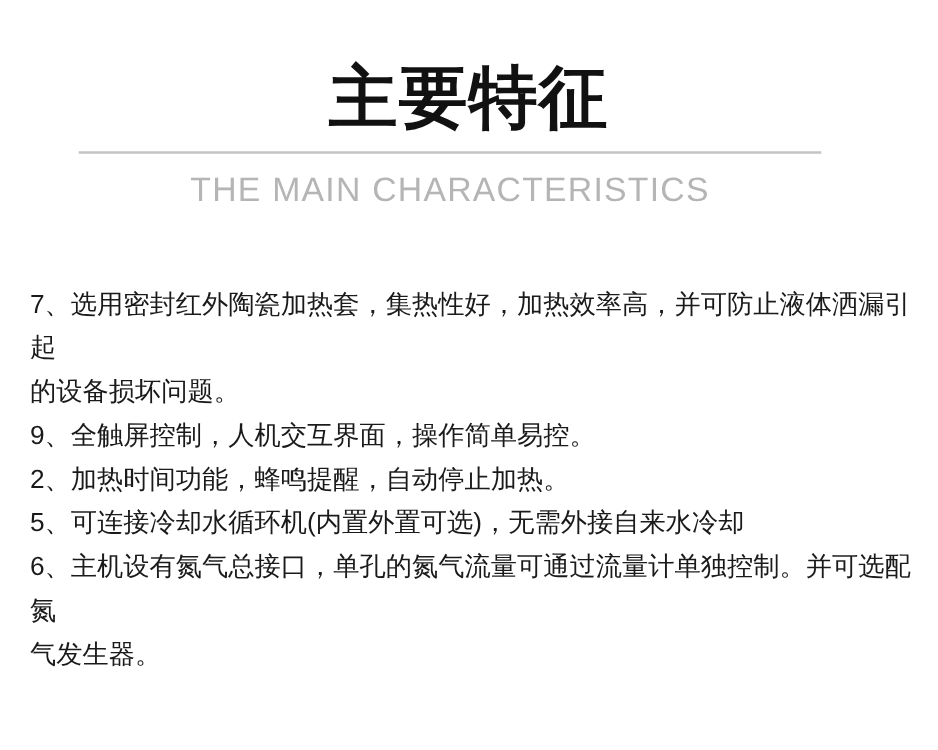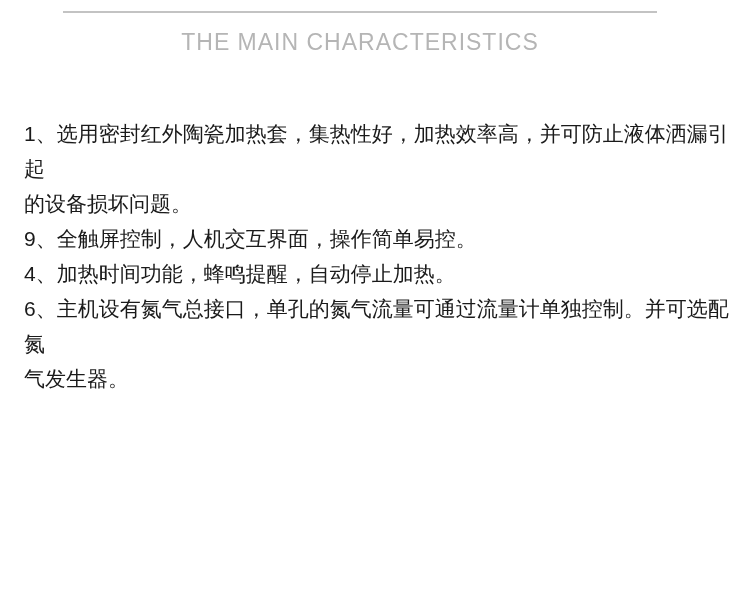--- a/index.html
+++ b/index.html
@@ -32,21 +32,21 @@
   }
   .title-divider {
     height: 2px;
     background: #c3c3c3;
     margin-top: 11px;
     border: none;
   }
   .page-subtitle {
     margin: 6px 0 0 0;
     text-align: center;
-    font-size: 23px;
+    font-size: 27px;
     line-height: 42px;
     font-weight: 400;
     letter-spacing: 1px;
     color: #b5b5b5;
     font-family: "Liberation Sans", "DejaVu Sans", sans-serif;
   }
   .feature-list {
     margin: 53px 2px 0 24px;
     font-size: 21px;
     line-height: 35px;
@@ -57,28 +57,30 @@
     white-space: pre-line;
     margin: 0;
     padding: 0;
   }
 </style>
 </head>
 <body>
 
 <div class="page">
 
+  <h1 class="page-title">主要特征</h1>
 
   <div class="header-inner">
     <hr class="title-divider">
     <h2 class="page-subtitle">THE MAIN CHARACTERISTICS</h2>
   </div>
 
   <div class="feature-list">
-      <p class="feature-item">1、选用密封红外陶瓷加热套，集热性好，加热效率高，并可防止液体洒漏引起
+      <p class="feature-item">7、选用密封红外陶瓷加热套，集热性好，加热效率高，并可防止液体洒漏引起
 的设备损坏问题。</p>
       <p class="feature-item">9、全触屏控制，人机交互界面，操作简单易控。</p>
-      <p class="feature-item">4、加热时间功能，蜂鸣提醒，自动停止加热。</p>
+      <p class="feature-item">2、加热时间功能，蜂鸣提醒，自动停止加热。</p>
+      <p class="feature-item">5、可连接冷却水循环机(内置外置可选)，无需外接自来水冷却</p>
       <p class="feature-item">6、主机设有氮气总接口，单孔的氮气流量可通过流量计单独控制。并可选配氮
 气发生器。</p>
     </div>
 
 </div>
 
 </body></html>

